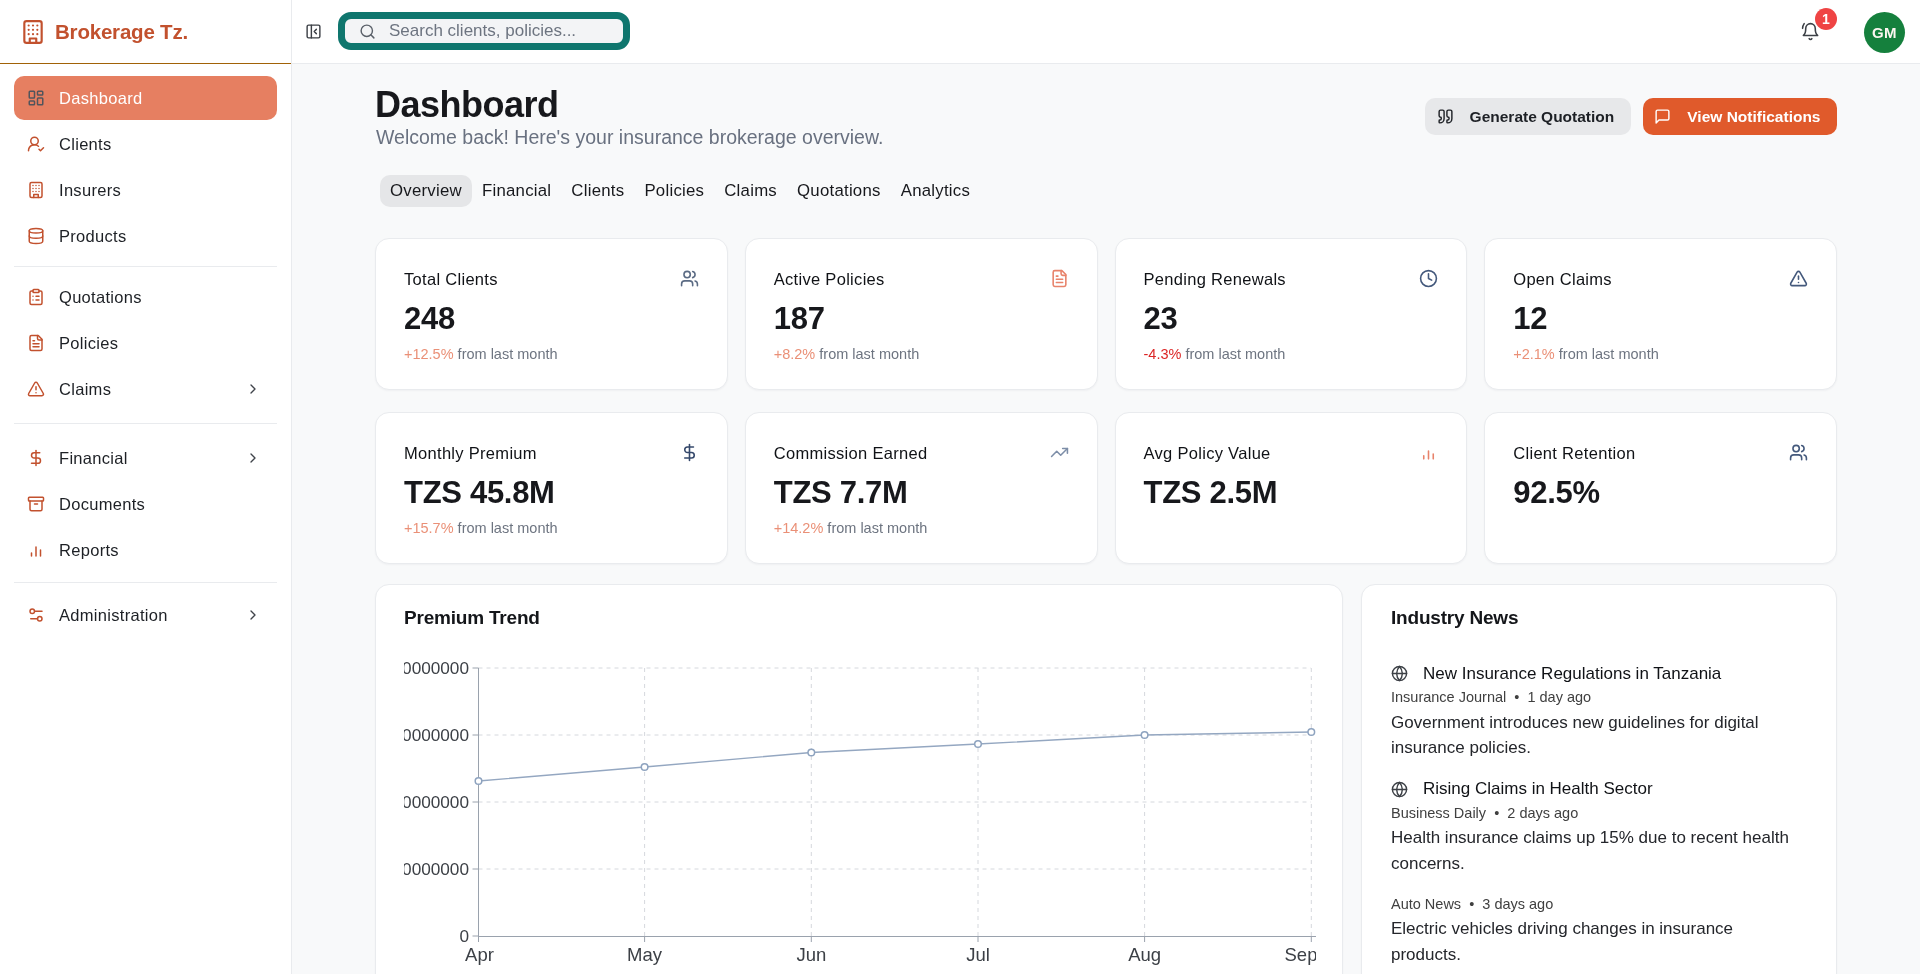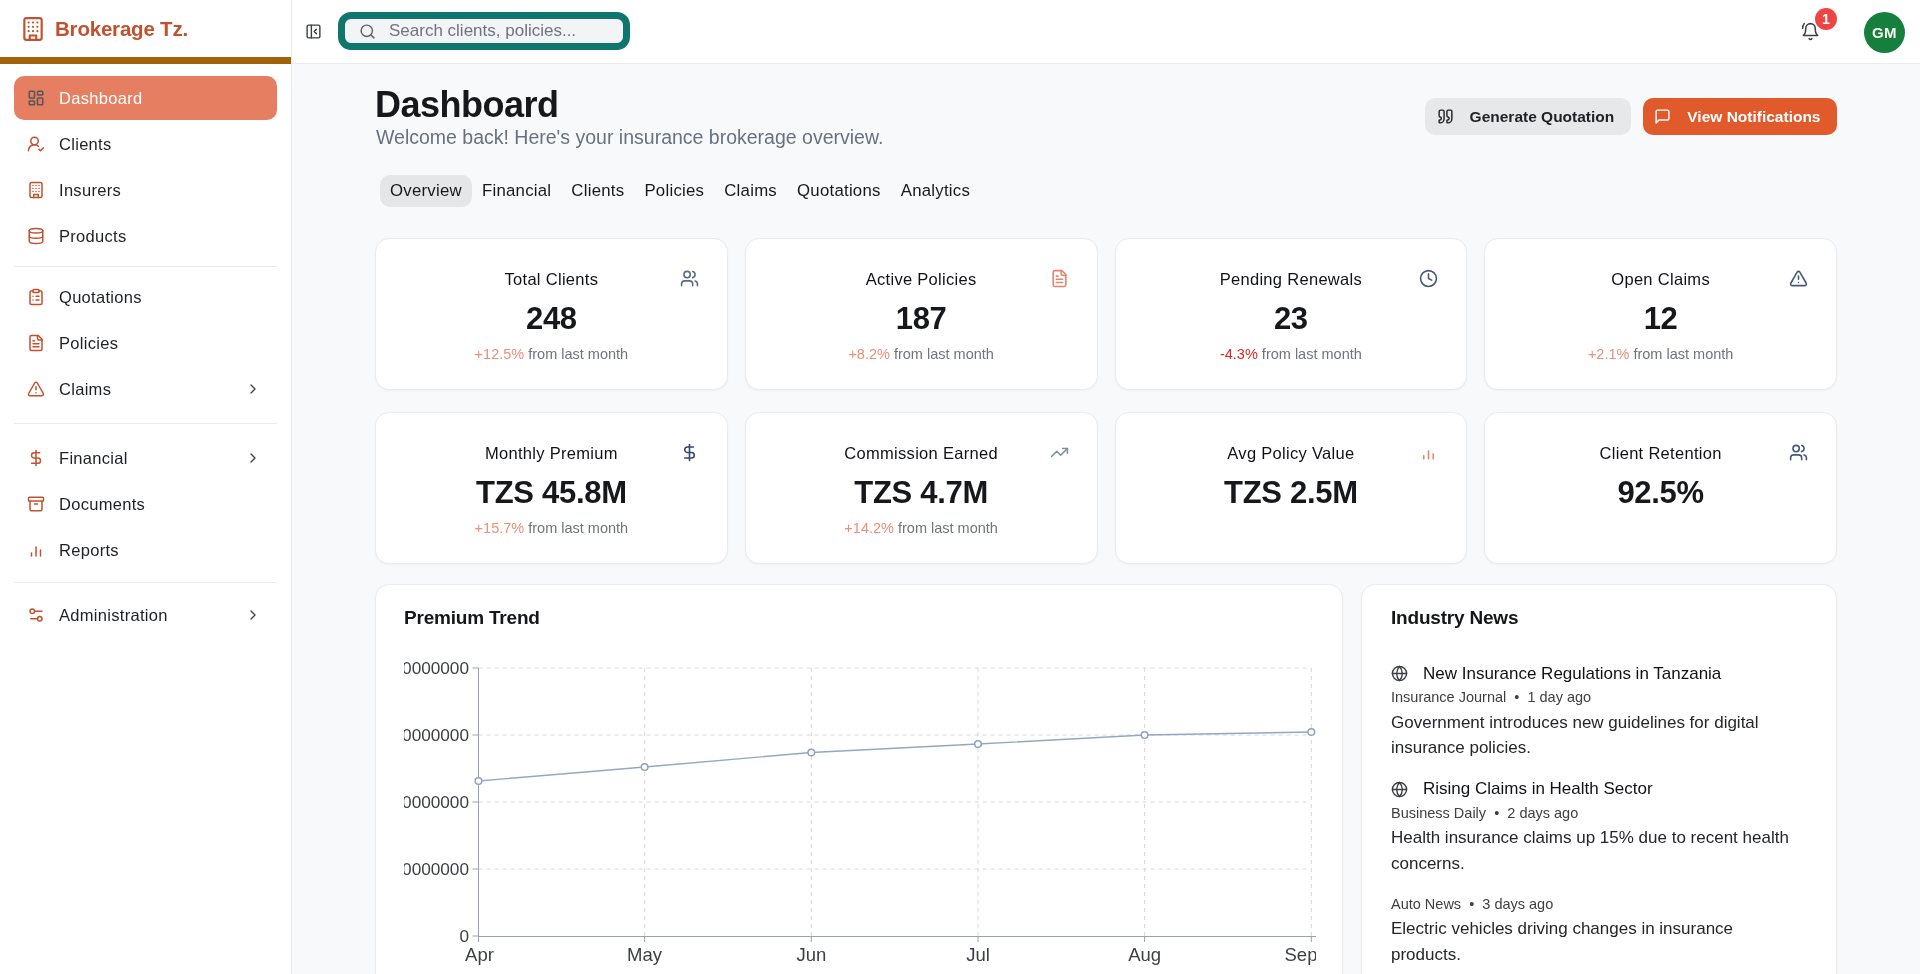--- a/index.html
+++ b/index.html
@@ -1,21 +1,21 @@
 <!DOCTYPE html>
 <html><head>
 <meta charset="utf-8">
 <style>
 * { margin:0; padding:0; box-sizing:border-box; }
 html,body { width:1920px; height:974px; overflow:hidden; font-family:"Liberation Sans", sans-serif; background:#f8f9fa; }
 svg.ic { fill:none; stroke:currentColor; stroke-width:2; stroke-linecap:round; stroke-linejoin:round; }
 
 
 .sidebar { position:fixed; left:0; top:0; bottom:0; width:292px; background:#fff; border-right:1px solid #e9ebee; z-index:5; }
-.logo-row { height:64px; border-bottom:7px solid #a16207; display:flex; align-items:center; padding-left:20px; gap:9px; }
+.logo-row { height:64px; border-bottom:1px solid #a16207; display:flex; align-items:center; padding-left:20px; gap:9px; }
 .logo-row .bicon { color:#c2512e; }
 .logo-row .brand { font-size:20.5px; font-weight:bold; color:#c2512e; letter-spacing:-0.2px; }
 .nav { padding:12px 14px 0; }
 .nav-item { display:flex; align-items:center; height:46px; padding-left:13px; gap:14px; font-size:16.5px; letter-spacing:0.3px; color:#1d2025; border-radius:10px; position:relative; }
 .nav-item .nicon { color:#c2512e; width:18px; height:18px; }
 .nav-item.active { background:#e67f61; color:#fff; height:44px; margin-bottom:1px; }
 .nav-item.active .nicon { color:#51555c; }
 .nav-item .chev { position:absolute; right:16px; color:#3f434a; }
 .nav-sep { border:0; border-top:1px solid #e9ebee; margin:7px 0; } .nav-sep.s2 { margin:11px 0; } .nav-sep.s3 { margin:9px 0; }
 
@@ -40,21 +40,21 @@
 .btn.orange { background:#e05a2b; color:#fff; }
 
 .tabs { position:absolute; top:111px; left:5px; display:flex; align-items:center; height:32px; }
 .tab { font-size:16.8px; letter-spacing:0.25px; color:#17181c; font-weight:500; padding:0 10px; height:32px; display:flex; align-items:center; border-radius:10px; }
 .tab.active { background:#e5e6e8; }
 
 .grid4 { position:absolute; left:0; width:1462px; display:grid; grid-template-columns:repeat(4,1fr); gap:17px; }
 .r1 { top:174px; }
 .r2 { top:348px; }
 .card { background:#fff; border:1px solid #e9ebee; border-radius:14px; box-shadow:0 1px 2px rgba(16,24,40,0.04); }
-.stat { height:152px; padding:31px 28px 0; position:relative;text-align:center; }
+.stat { height:152px; padding:31px 28px 0; position:relative; }
 .stat .t { font-size:16.5px; font-weight:500; color:#101216; letter-spacing:0.3px; }
 .stat .sicon { position:absolute; right:28px; top:30px; }
 .stat .v { margin-top:12px; font-size:31px; font-weight:bold; color:#17181c; letter-spacing:-0.3px; }
 .stat .c { margin-top:9px; font-size:14.5px; color:#6d7480; }
 .stat .c .up { color:#ea9077; }
 .stat .c .down { color:#dc2626; }
 
 .bottom { position:absolute; top:520px; left:0; width:1462px; display:grid; grid-template-columns:968px 476px; gap:18px; }
 .panel { height:600px; padding:21.5px 28px; }
 .panel h2 { font-size:19px; font-weight:bold; color:#14161a; letter-spacing:-0.2px; }
@@ -313,21 +313,21 @@
             </svg></span>
         <div class="v">TZS 45.8M</div>
         <div class="c"><span class="up">+15.7%</span> from last month</div>
       </div>
       <div class="card stat">
         <div class="t">Commission Earned</div>
         <span class="sicon" style="color:#7d8ea8"><svg class="ic" width="19" height="19" viewBox="0 0 24 24">
               <polyline points="22 7 13.5 15.5 8.5 10.5 2 17"></polyline>
               <polyline points="16 7 22 7 22 13"></polyline>
             </svg></span>
-        <div class="v">TZS 4.7M</div>
+        <div class="v">TZS 7.7M</div>
         <div class="c"><span class="up">+14.2%</span> from last month</div>
       </div>
       <div class="card stat">
         <div class="t">Avg Policy Value</div>
         <span class="sicon" style="color:#e8836b"><svg class="ic" width="19" height="19" viewBox="0 0 24 24">
               <line x1="6" x2="6" y1="20" y2="16"></line>
               <line x1="12" x2="12" y1="20" y2="10"></line>
               <line x1="18" x2="18" y1="20" y2="14"></line>
             </svg></span>
         <div class="v">TZS 2.5M</div>

